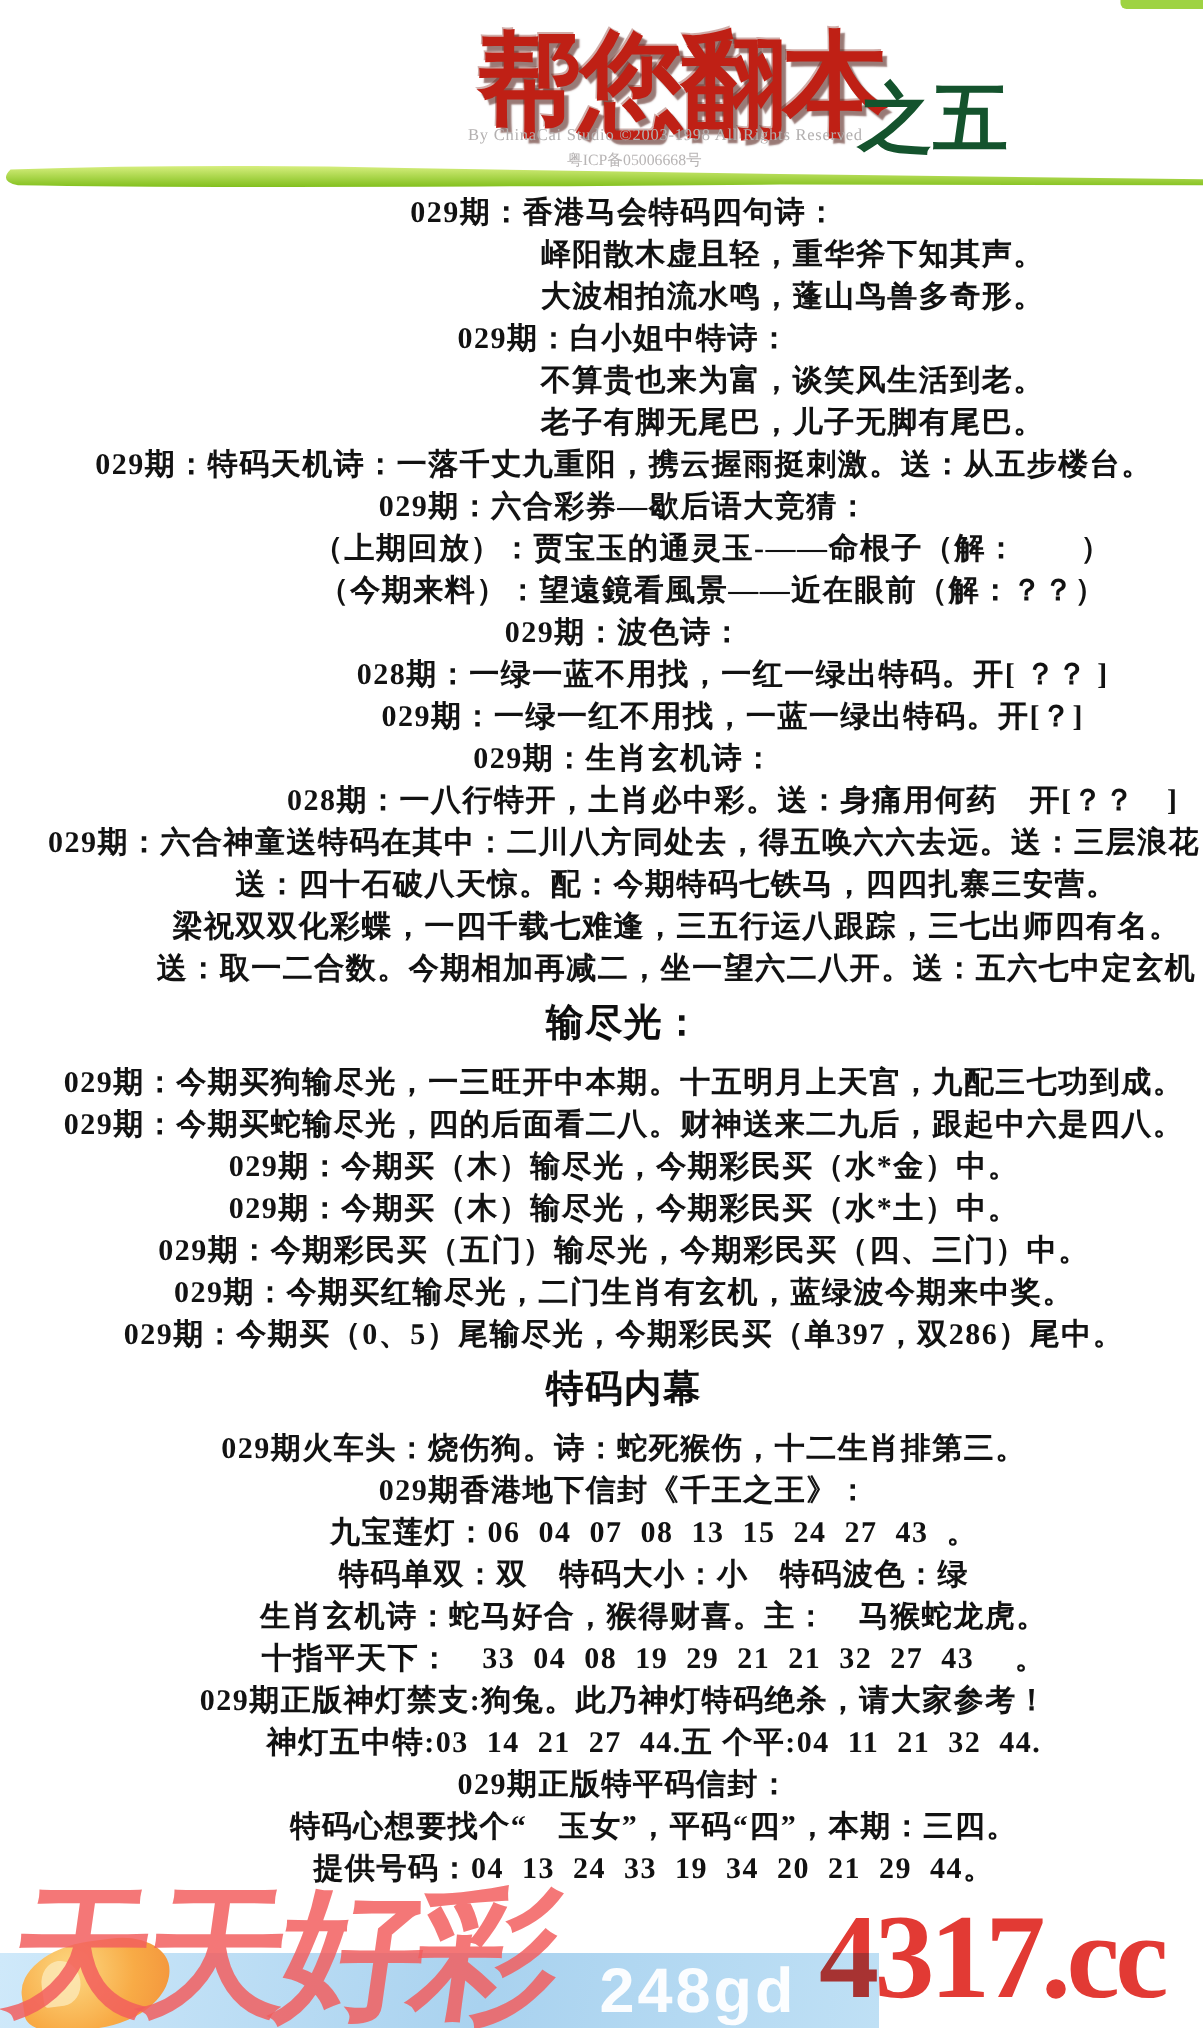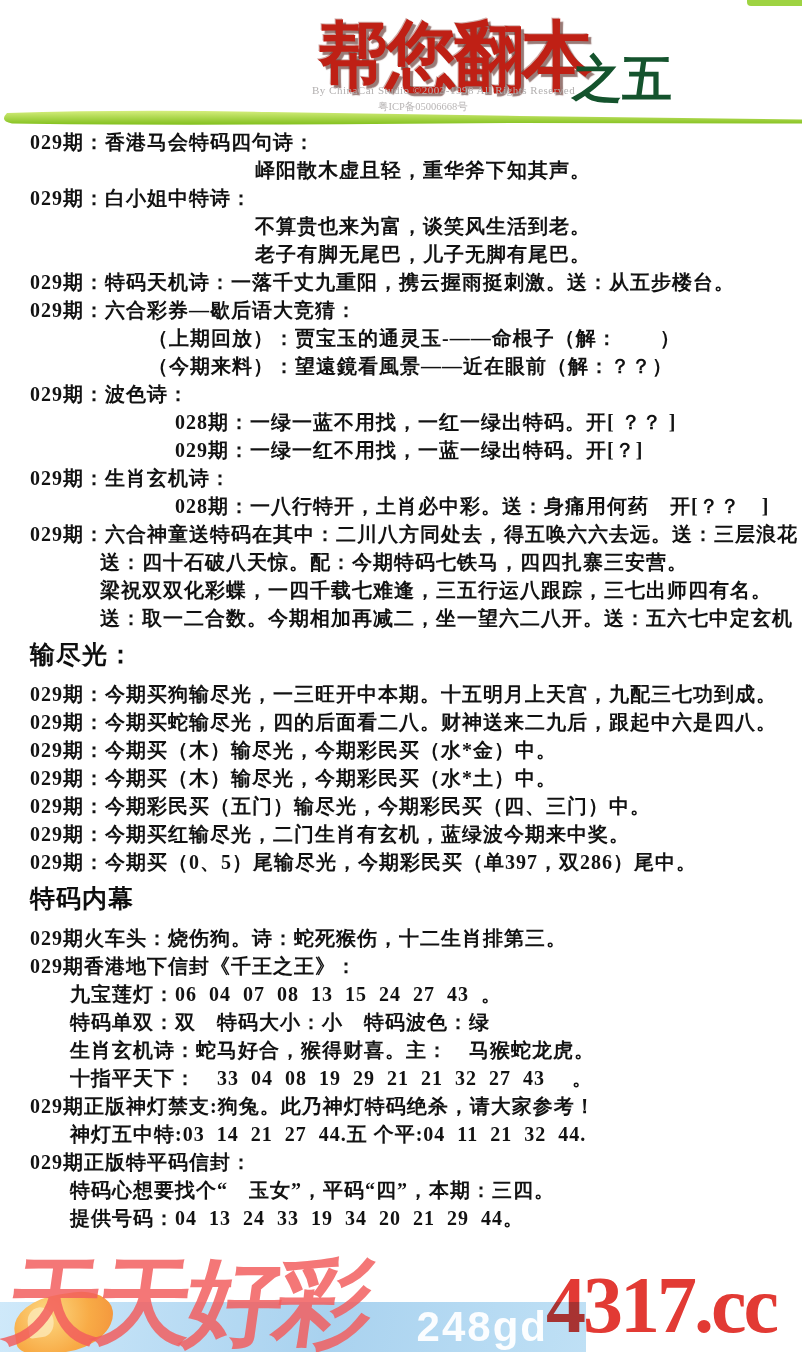--- a/index.html
+++ b/index.html
@@ -29,42 +29,42 @@
     font-size:10.5px;color:#b8b5b5;white-space:nowrap;
   }
   .corner-green{
     position:absolute;right:0;top:0;width:55px;height:6px;
     background:#9ed342;border-radius:0 0 0 4px;
   }
   .green-divider{position:absolute;left:0;top:110px;width:802px;height:18px;}
   
   .content{
     position:absolute;left:0;top:128px;width:802px;z-index:1;
-    padding-left:30px;box-sizing:border-box;
+    padding-left:30px;box-sizing:border-box;text-align:center;
   }
   .line{
     white-space:pre;font-size:20px;font-weight:bold;color:#121212;
     line-height:28px;height:28px;letter-spacing:1px;overflow:visible;
   }
   .ind-L0{margin-left:0;}
   .ind-poem{margin-left:225px;}
   .ind-riddle{margin-left:118px;}
   .ind-bose{margin-left:145px;}
   .ind-cont{margin-left:70px;}
   .ind-sub{margin-left:40px;}
   .section-heading{
     font-size:25px;font-weight:700;color:#0f0f0f;
     line-height:30px;margin:8px 0 10px 0;letter-spacing:1px;white-space:pre;
   }
   
   .wm-panel{
     position:absolute;left:0;top:1302px;width:586px;height:50px;z-index:0;
     background:linear-gradient(100deg,#cfe9fa 0%,#a9d2ef 55%,#bfe0f5 100%);
     display:flex;align-items:center;justify-content:flex-end;
-    padding-right:38px;box-sizing:border-box;
+    padding-right:55px;box-sizing:border-box;
   }
   .wm-panel-text{
     font-family:"Liberation Sans","DejaVu Sans",sans-serif;
     font-size:42px;font-weight:bold;color:rgba(255,255,255,.95);
     letter-spacing:2px;white-space:nowrap;
   }
   .wm-mascot{
     position:absolute;left:14px;top:1294px;width:100px;height:58px;z-index:0;
     background:radial-gradient(circle at 35% 30%,#fcd983 0%,#f8ab46 55%,#f2903a 100%);
     border-radius:58% 42% 62% 38% / 60% 48% 70% 30%;
@@ -104,20 +104,21 @@
         <stop offset="0" stop-color="#d6ee7e"></stop>
         <stop offset="1" stop-color="#82c01d"></stop>
       </linearGradient>
     </defs>
     <path d="M7,3 Q130,-1 270,2 L520,6 L802,9.5 L802,13.5 L520,13 Q160,16 12,13.5 Q-1,11 7,3 Z" fill="url(#g1)"></path>
   </svg>
 
   <div class="content">
       <div class="line ind-L0">029期：香港马会特码四句诗：</div>
       <div class="line ind-poem">峄阳散木虚且轻，重华斧下知其声。</div>
+      <div class="line ind-poem">大波相拍流水鸣，蓬山鸟兽多奇形。</div>
       <div class="line ind-L0">029期：白小姐中特诗：</div>
       <div class="line ind-poem">不算贵也来为富，谈笑风生活到老。</div>
       <div class="line ind-poem">老子有脚无尾巴，儿子无脚有尾巴。</div>
       <div class="line ind-L0">029期：特码天机诗：一落千丈九重阳，携云握雨挺刺激。送：从五步楼台。</div>
       <div class="line ind-L0">029期：六合彩券—歇后语大竞猜：</div>
       <div class="line ind-riddle">（上期回放）：贾宝玉的通灵玉-——命根子（解：　　）</div>
       <div class="line ind-riddle">（今期来料）：望遠鏡看風景——近在眼前（解：？？）</div>
       <div class="line ind-L0">029期：波色诗：</div>
       <div class="line ind-bose">028期：一绿一蓝不用找，一红一绿出特码。开[ ？？ ]</div>
       <div class="line ind-bose">029期：一绿一红不用找，一蓝一绿出特码。开[？]</div>

